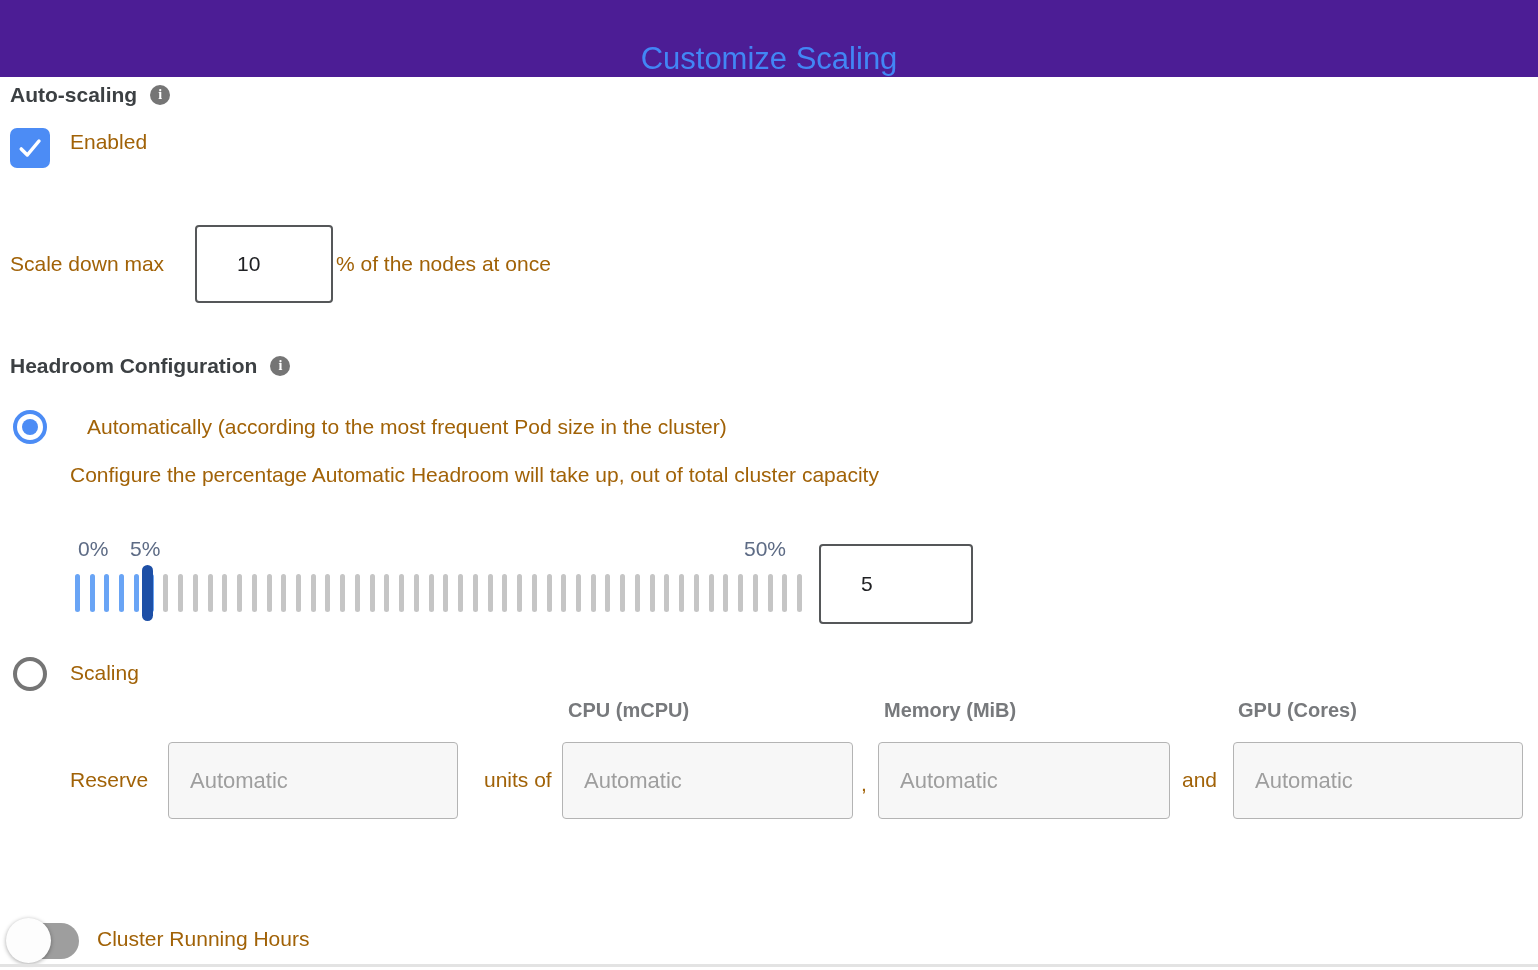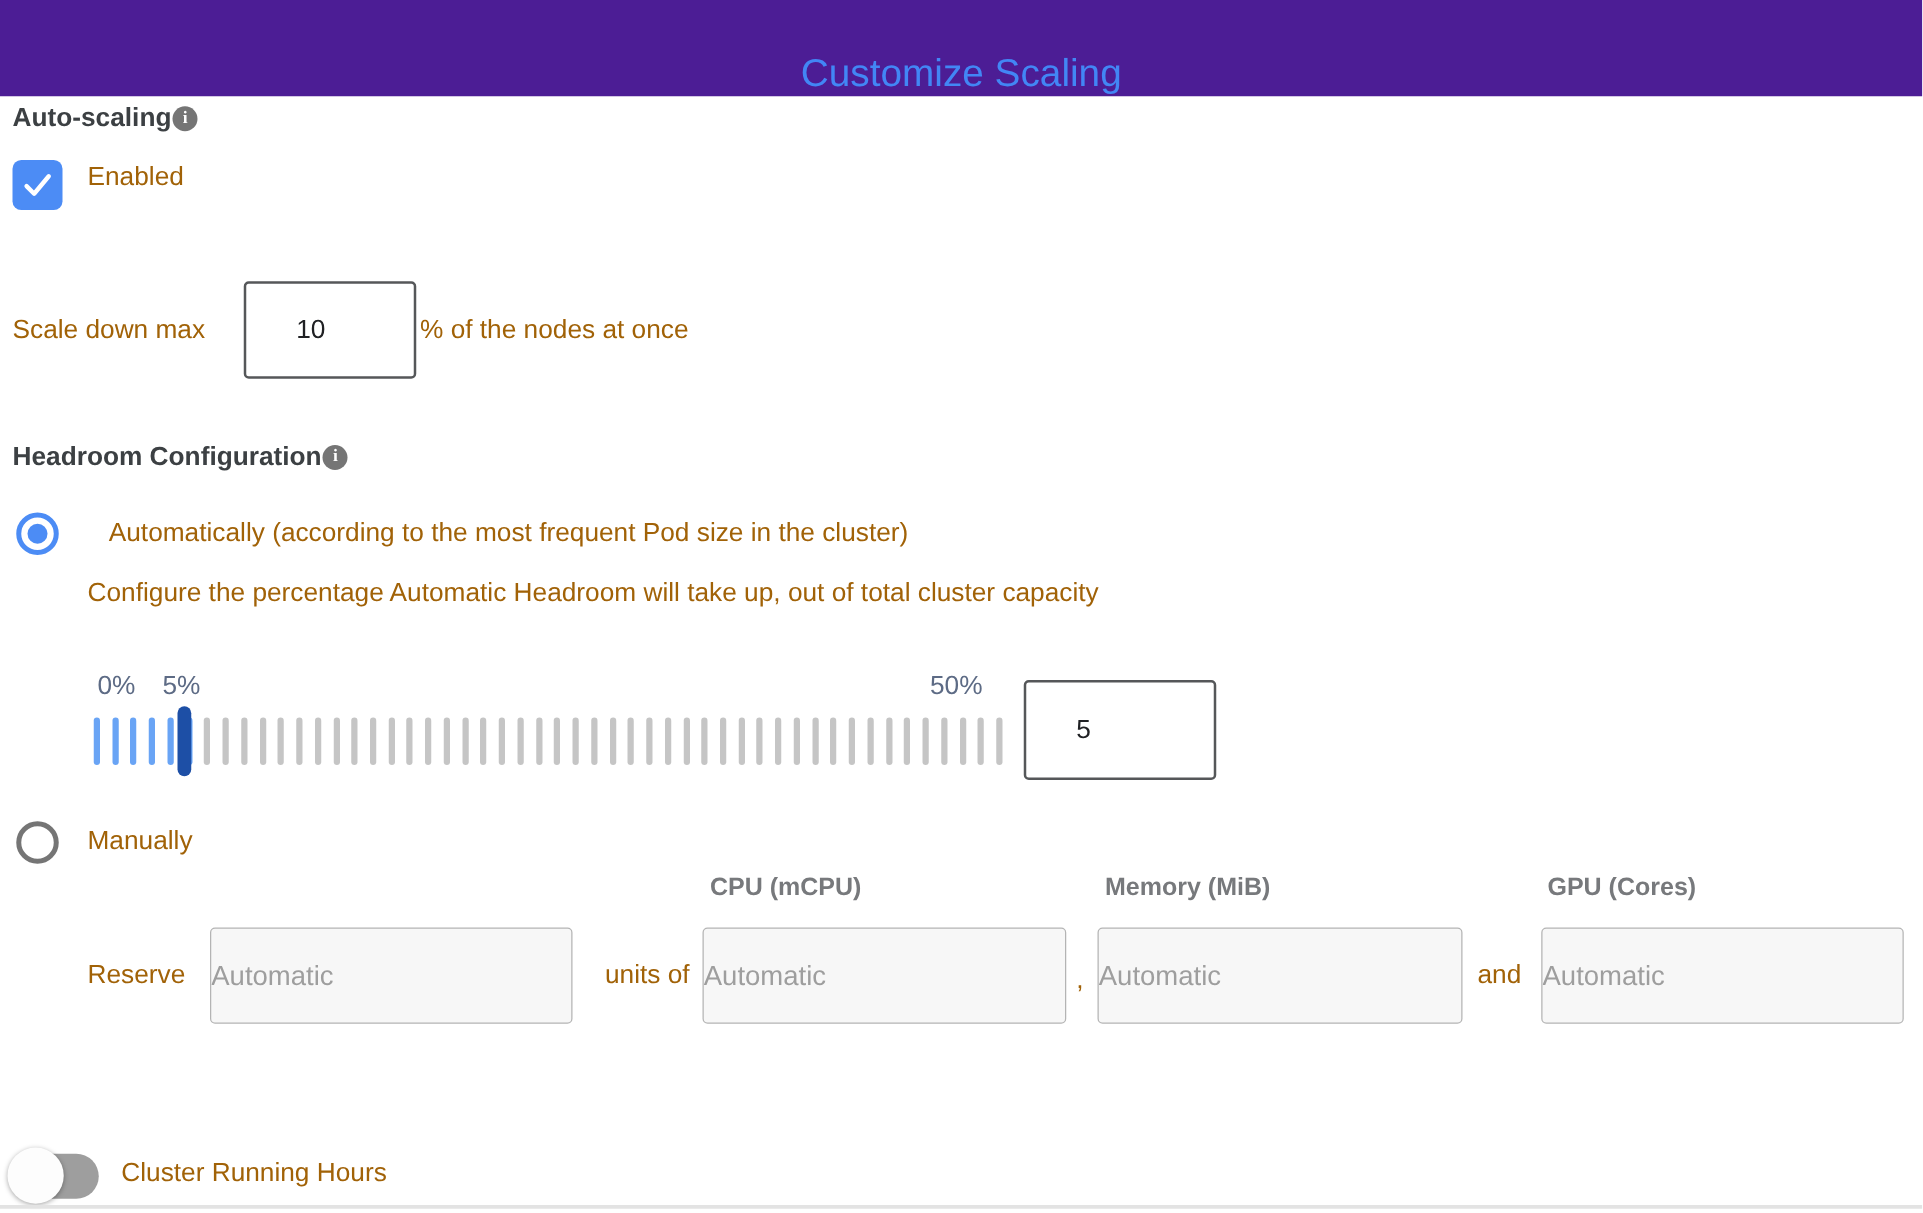--- a/index.html
+++ b/index.html
@@ -26,21 +26,21 @@
   .header-title {
     margin-top: 9px;
     font-size: 31px;
     color: #4286F5;
     font-weight: 400;
   }
 
   
   .section-label {
     font-size: 21px; font-weight: 700; color: #3c4043;
-    display: flex; align-items: center; gap: 1px;
+    display: flex; align-items: center; gap: 13px;
   }
   .info-icon {
     width: 20px; height: 20px; border-radius: 50%;
     background: #757575; color: #ffffff;
     font-size: 14px; font-weight: 700; font-family: "Liberation Serif", serif;
     display: inline-flex; align-items: center; justify-content: center;
     line-height: 1;
   }
   .body-text { font-size: 21px; color: #a16207; font-weight: 400; }
 
@@ -92,21 +92,21 @@
     cursor: pointer;
   }
 
   
   .col-header { position: absolute; top: 699px; font-size: 20px; color: #77797c; font-weight: 700; }
   .auto-input {
     position: absolute; top: 742px; height: 77px;
     border: 1px solid #b4b4b4; border-radius: 4px;
     background: #f7f7f7;
     font-family: "Liberation Sans", sans-serif;
-    font-size: 22px; 
+    font-size: 22px; padding-left: 21px;
     color: #202124; outline: none;
   }
   .auto-input::placeholder { color: #9e9e9e; opacity: 1; }
 
   
   .toggle-track {
     position: absolute; left: 14px; top: 923px;
     width: 65px; height: 36px; border-radius: 18px;
     background: #9e9e9e;
     cursor: pointer;
@@ -216,21 +216,21 @@
       <div class="tick"></div>
       <div class="tick"></div>
       <div class="tick"></div>
       <div class="tick"></div>
     </div>
   <div class="slider-handle"></div>
 
   <input class="num-input" style="left: 819px; top: 544px; width: 154px; height: 80px;" value="5">
 
   <div class="radio unselected" style="top:657px;"></div>
-  <div class="abs body-text" style="left:70px; top:661px;">Manually</div>
+  <div class="abs body-text" style="left:70px; top:661px;">Scaling</div>
 
   <div class="col-header" style="left:568px;">CPU (mCPU)</div>
   <div class="col-header" style="left:884px;">Memory (MiB)</div>
   <div class="col-header" style="left:1238px;">GPU (Cores)</div>
 
   <div class="abs body-text" style="left:70px; top:768px;">Reserve</div>
   <input class="auto-input" style="left: 168px; width: 290px;" placeholder="Automatic">
   <div class="abs body-text" style="left:470px; top:768px;margin-left:14px;">units of</div>
   <input class="auto-input" style="left: 562px; width: 291px;" placeholder="Automatic">
   <div class="abs body-text" style="left:861px; top:772px;">,</div>

